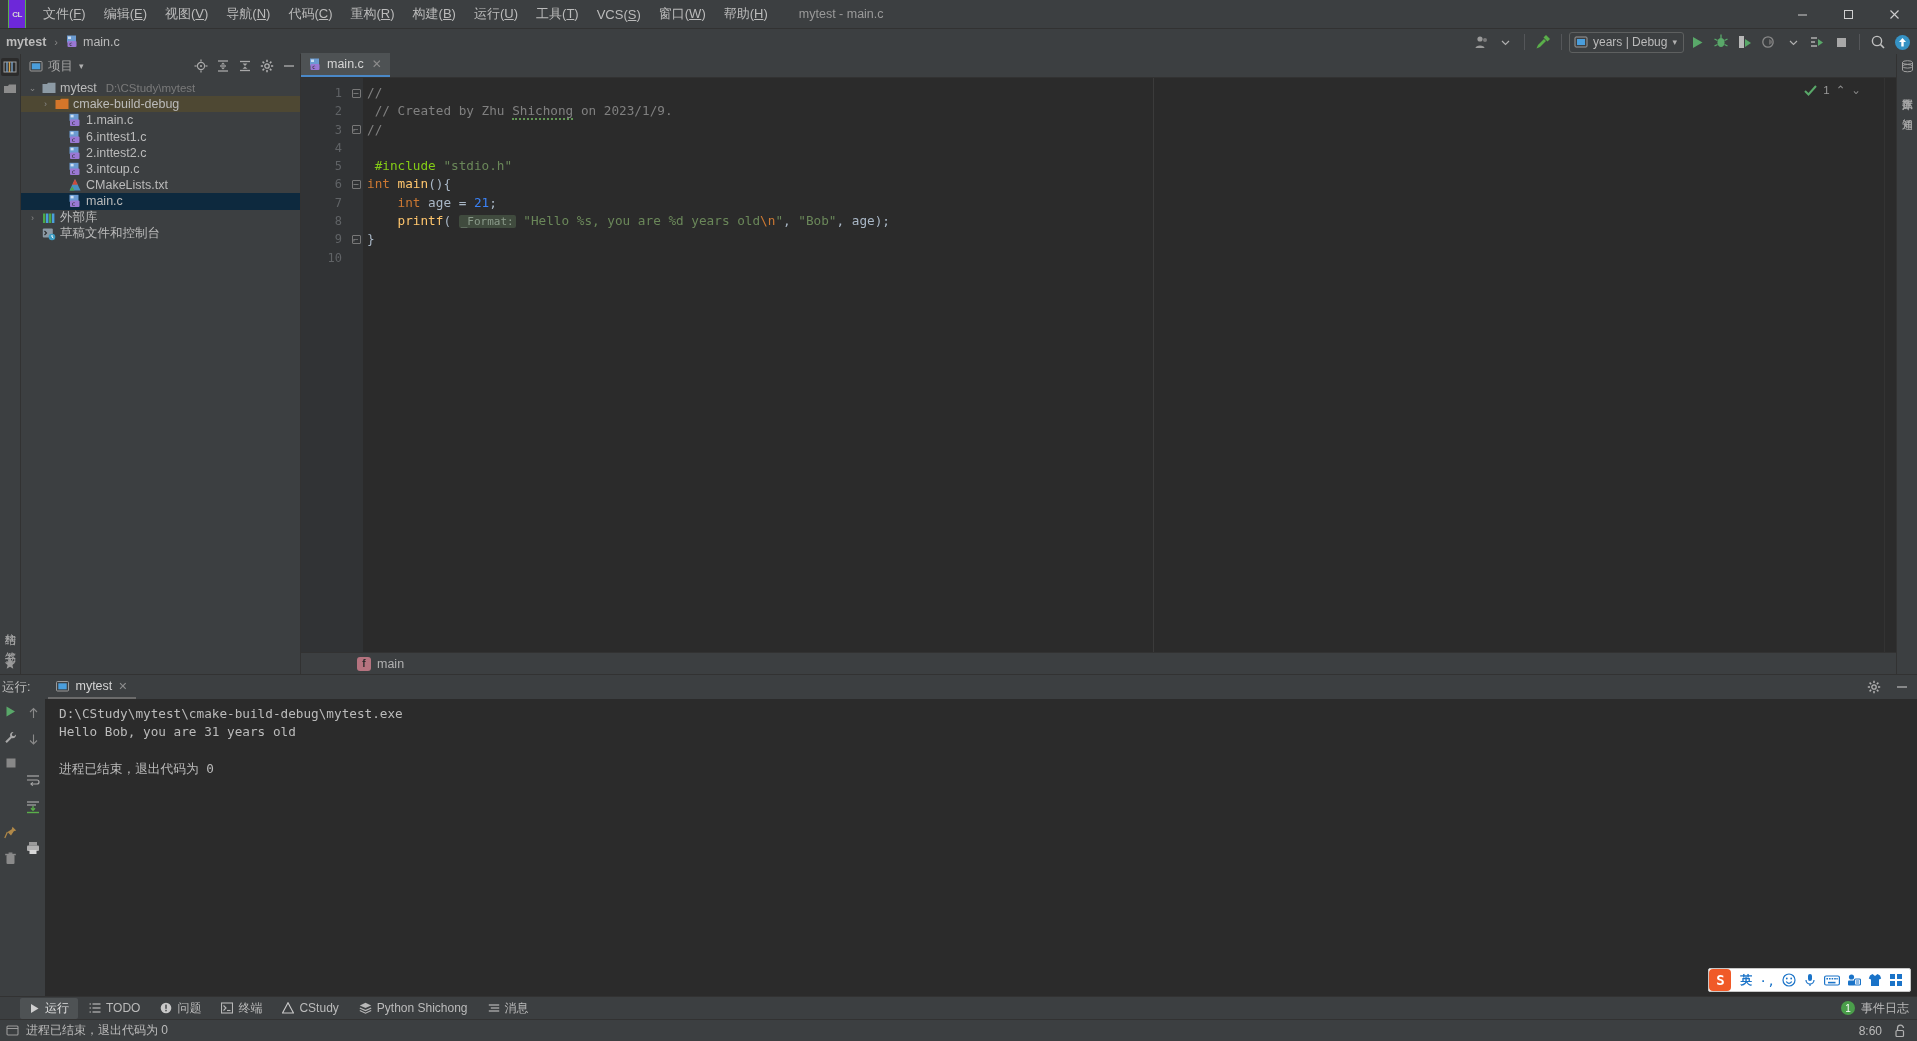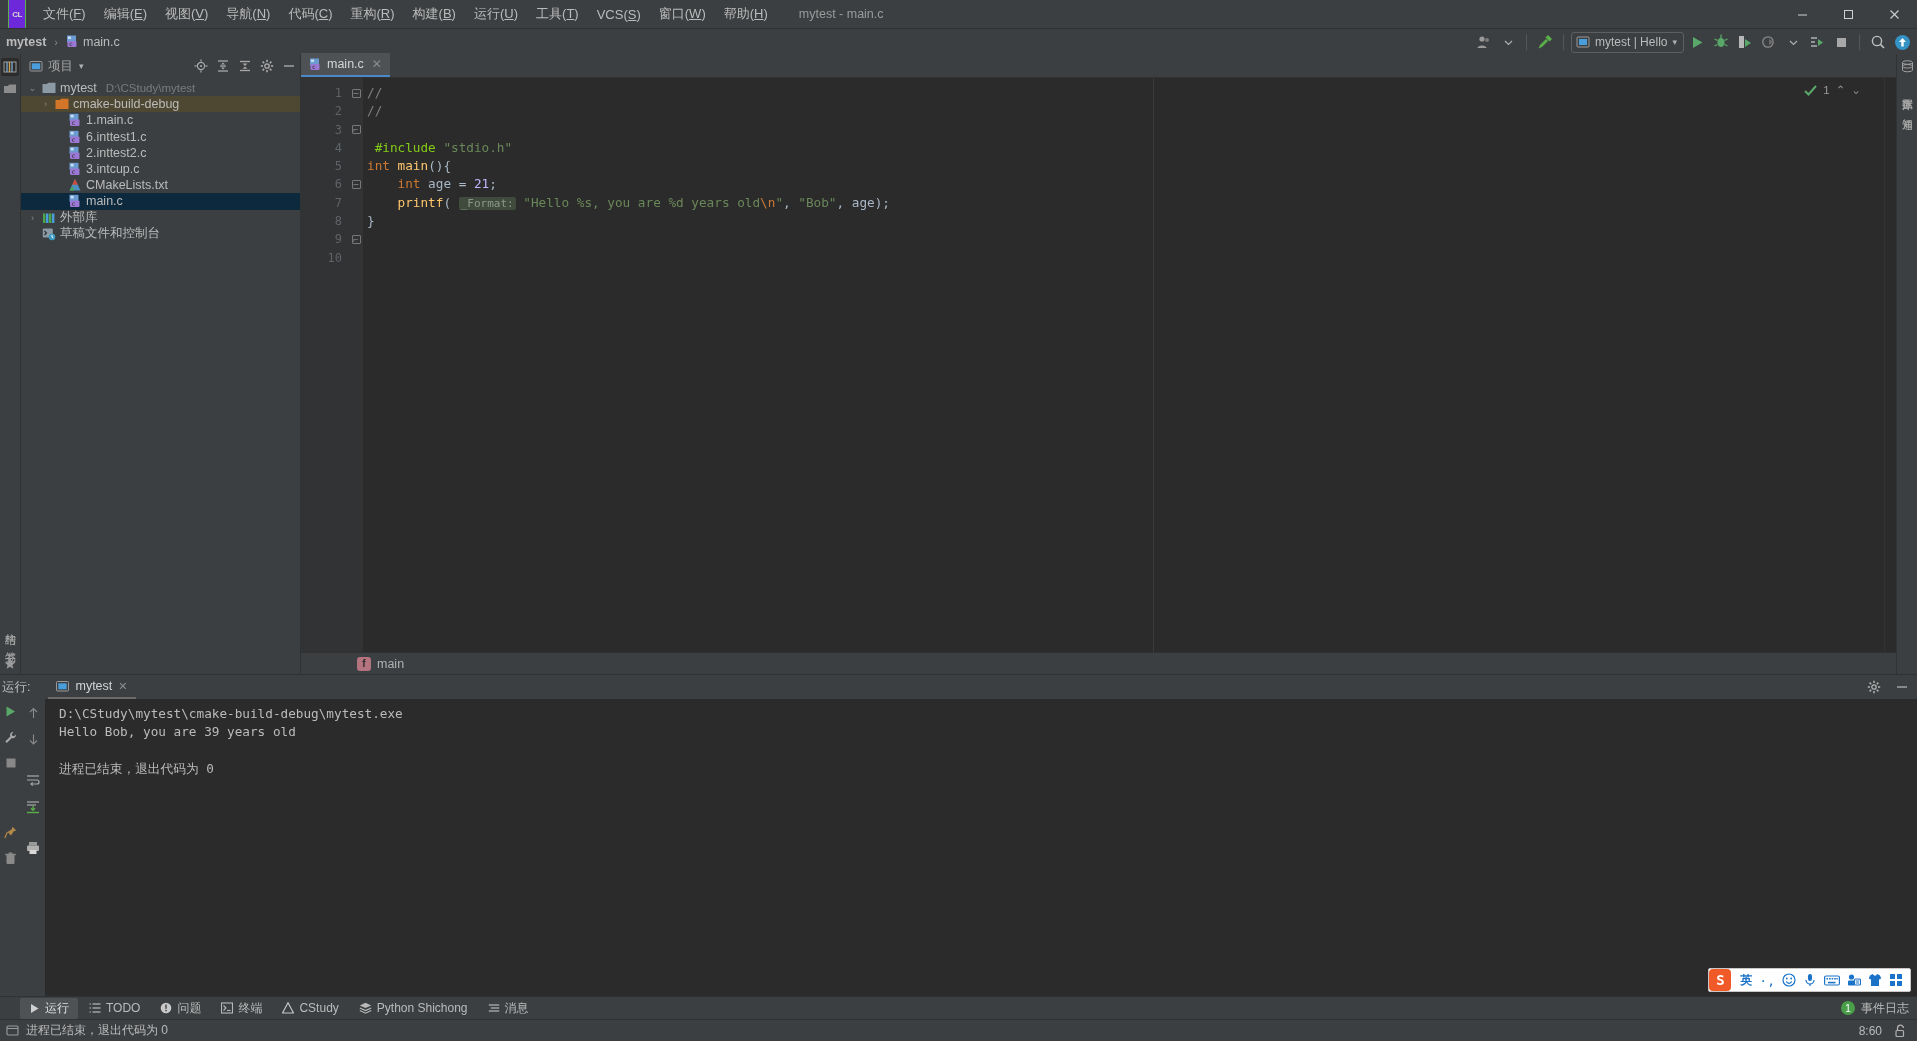--- a/index.html
+++ b/index.html
@@ -129,21 +129,21 @@
   .code {
     flex: 1; padding-top: 6px; position: relative; min-width: 0;
     font-family: "DejaVu Sans Mono", "Liberation Mono", monospace;
     font-size: 12.7px; overflow: hidden;
   }
   .cline { height: 18.3px; line-height: 18.3px; white-space: pre; padding-left: 4px; }
   .k-comment { color: #808080; }
   .k-kw { color: #cc7832; }
   .k-macro { color: #84cc16; }
   .k-str { color: #6a8759; }
-  .k-num { color: #c4b5fd; }
+  .k-num { color: #3b82f6; }
   .k-fn { color: #ffc66d; }
   .k-plain { color: #a9b7c6; }
   .k-esc { color: #cc7832; }
   .k-punct { color: #a9b7c6; }
   .squig { border-bottom: 2px dotted #629755; padding-bottom: 0px; }
   .param-hint {
     background: #404b3e; color: #8a9a8a; border-radius: 2px;
     padding: 0 2px; font-size: 11px;
   }
   .right-margin {
@@ -314,21 +314,21 @@
           <path d="M12 2 L16 6 L13.5 8.5 L9.5 4.5 Z" fill="#5aaf4a"></path>
           <path d="M10 6 L4 12 L2.5 15.5 L6 14 L12 8 Z" fill="#5aaf4a"></path>
         </svg>
       </div>
       <div class="tb-sep"></div>
       <div class="runcfg">
         <svg width="14" height="14" viewBox="0 0 14 14">
           <rect x="1" y="2" width="12" height="10" rx="1" fill="none" stroke="#9a9a9a" stroke-width="1"></rect>
           <rect x="3" y="4" width="8" height="6" fill="#4a9edc"></rect>
         </svg>
-        <span>mytest | Hello</span>
+        <span>years | Debug</span>
         <span style="font-size:9px;color:#b0b0b0;">▾</span>
       </div>
       <div class="tb-ico">
         <svg width="15" height="15" viewBox="0 0 15 15">
             <path d="M3 2 L12.5 7.5 L3 13 Z" fill="#59a869"></path>
           </svg>
       </div>
       <div class="tb-ico">
         <svg width="16" height="16" viewBox="0 0 16 16">
           <ellipse cx="8" cy="8.5" rx="3.6" ry="4.6" fill="#59a869"></ellipse>
@@ -637,20 +637,21 @@
             <div class="fline"></div>
             <div class="fline"></div>
             <div class="fline">
               <span class="fold">⌐</span>
             </div>
             <div class="fline"></div>
           </div>
         <div class="code" id="code">
           <div class="right-margin"></div>
         <div class="cline"><span class="k-comment">//</span></div>
+            <div class="cline"><span class="k-comment"> // Created by Zhu </span><span class="k-comment squig">Shichong</span><span class="k-comment"> on 2023/1/9.</span></div>
             <div class="cline"><span class="k-comment">//</span></div>
             <div class="cline">&nbsp;</div>
             <div class="cline"><span class="k-macro"> #include </span><span class="k-str">"stdio.h"</span></div>
             <div class="cline"><span class="k-kw">int </span><span class="k-fn">main</span><span class="k-punct">(){</span></div>
             <div class="cline"><span class="k-kw">    int </span><span class="k-plain">age </span><span class="k-plain">= </span><span class="k-num">21</span><span class="k-plain">;</span></div>
             <div class="cline"><span class="k-fn">    printf</span><span class="k-plain">( </span><span class="param-hint">_Format:</span><span class="k-plain"> </span><span class="k-str">"Hello %s, you are %d years old</span><span class="k-esc">\n</span><span class="k-str">"</span><span class="k-plain">, </span><span class="k-str">"Bob"</span><span class="k-plain">, </span><span class="k-plain">age</span><span class="k-plain">);</span></div>
             <div class="cline"><span class="k-plain">}</span></div>
             <div class="cline">&nbsp;</div>
           </div>
         <div class="inspect">
@@ -837,21 +838,21 @@
           <div class="ime-i">
             <svg width="14" height="14" viewBox="0 0 14 14">
               <rect x="1" y="1" width="5" height="5" fill="#1a73c8"></rect>
               <rect x="8" y="1" width="5" height="5" fill="#1a73c8"></rect>
               <rect x="1" y="8" width="5" height="5" fill="#1a73c8"></rect>
               <rect x="8" y="8" width="5" height="5" fill="#1a73c8"></rect>
             </svg>
           </div>
         </div>
       <div class="coline">D:\CStudy\mytest\cmake-build-debug\mytest.exe</div>
-          <div class="coline">Hello Bob, you are 39 years old</div>
+          <div class="coline">Hello Bob, you are 31 years old</div>
           <div class="coline"> </div>
           <div class="coline">进程已结束，退出代码为 0</div>
         </div>
     </div>
   </div>
 
   <div class="twbar">
     <div id="tw-buttons" style="display:flex;align-items:center;gap:2px;">
         <div class="twbtn active">
           <span style="display: flex;">

